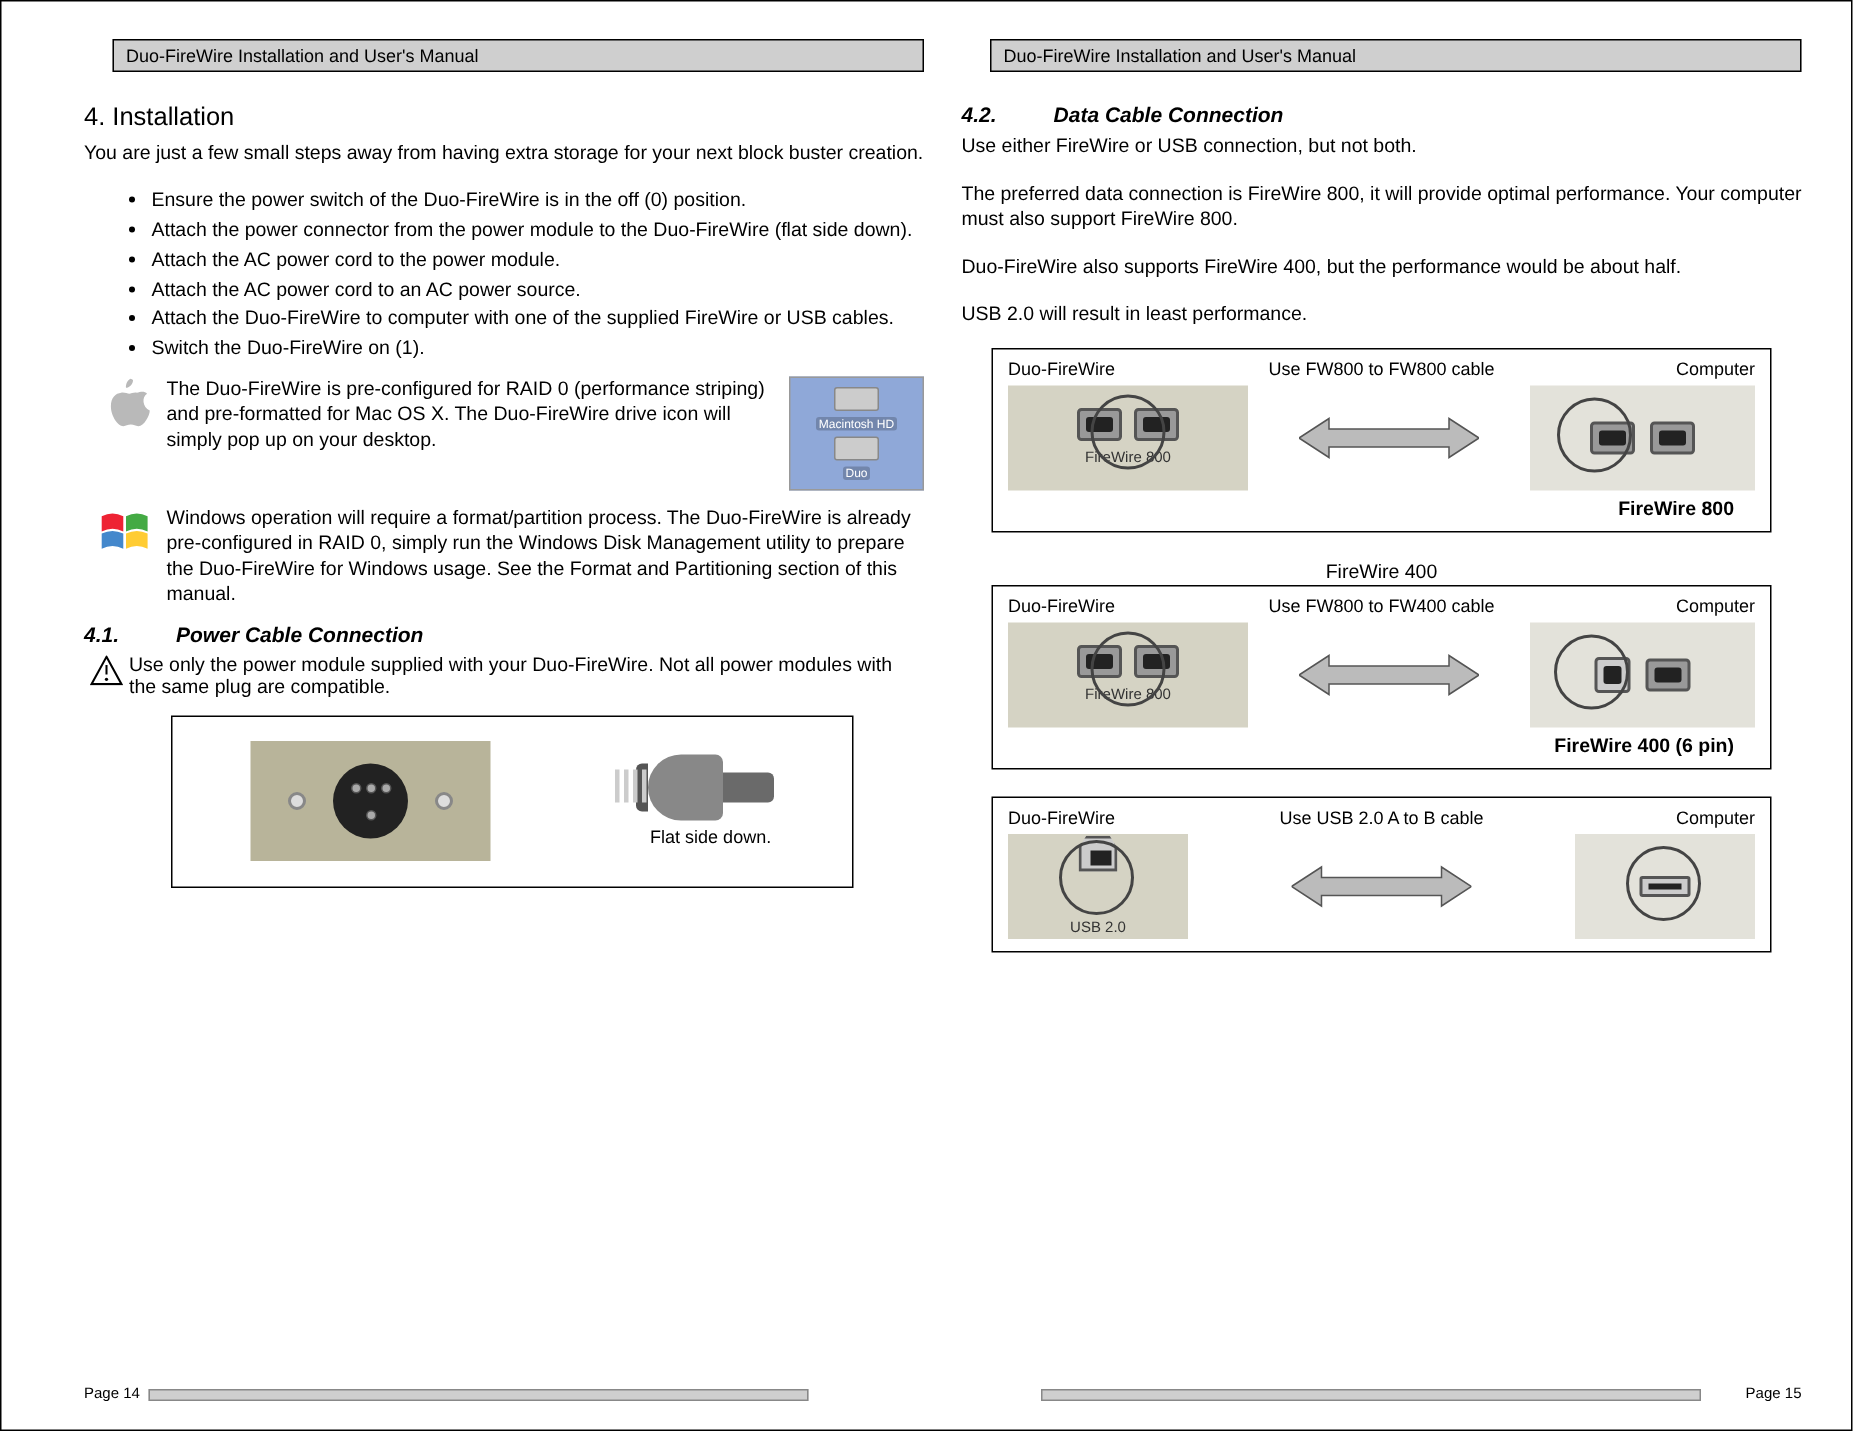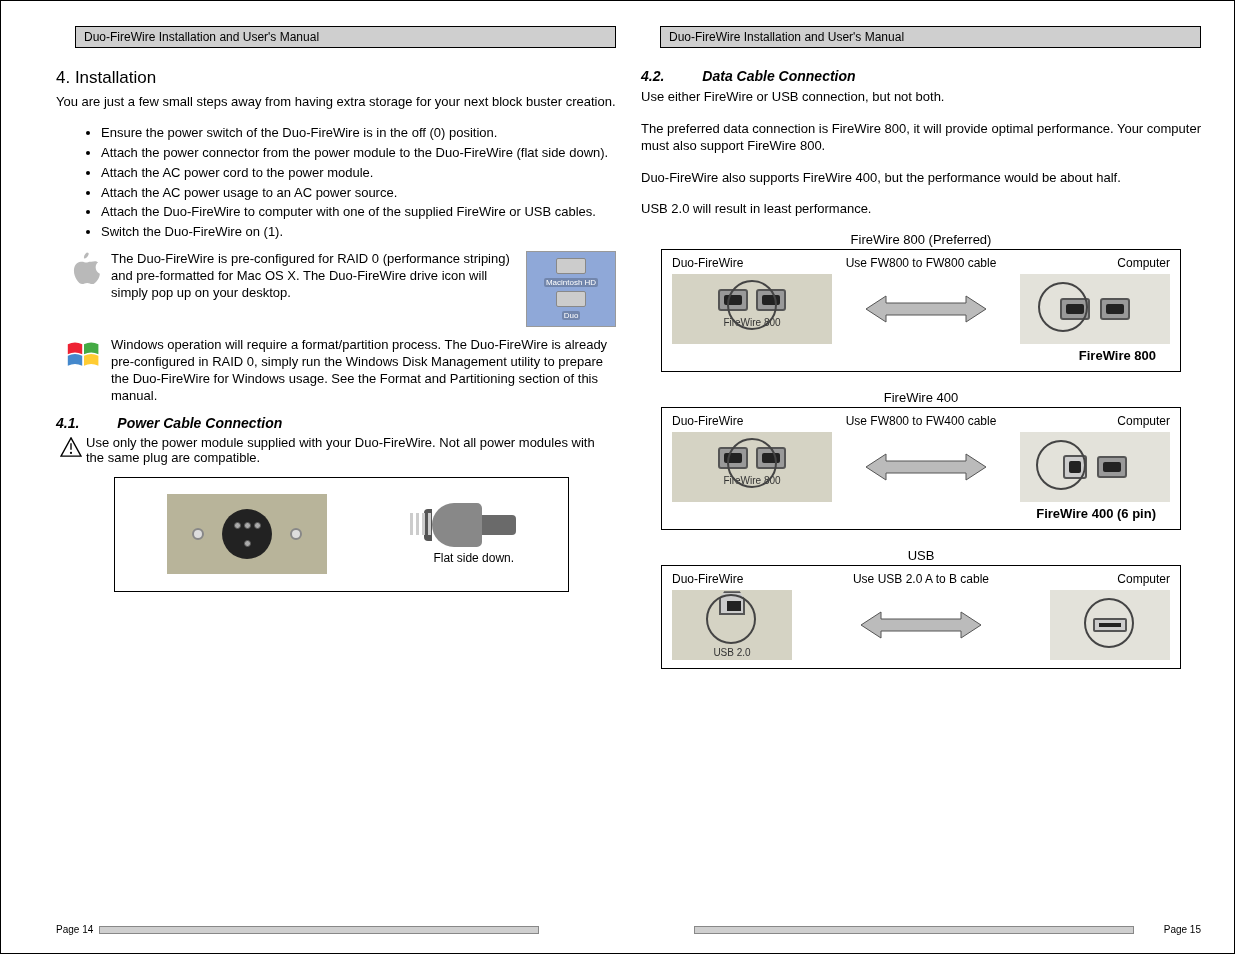--- a/index.html
+++ b/index.html
@@ -165,21 +165,21 @@
 <div class="page page-left">
   <div class="header-bar">Duo-FireWire Installation and User's Manual</div>
 
   <h2 class="section-title">4. Installation</h2>
   <p class="intro-text">You are just a few small steps away from having extra storage for your next block buster creation.</p>
 
   <ul class="bullets">
     <li>Ensure the power switch of the Duo-FireWire is in the off (0) position.</li>
     <li>Attach the power connector from the power module to the Duo-FireWire (flat side down).</li>
     <li>Attach the AC power cord to the power module.</li>
-    <li>Attach the AC power usage to an AC power source.</li>
+    <li>Attach the AC power cord to an AC power source.</li>
     <li>Attach the Duo-FireWire to computer with one of the supplied FireWire or USB cables.</li>
     <li>Switch the Duo-FireWire on (1).</li>
   </ul>
 
   <div class="icon-row">
     <div class="icon-box">
       <svg class="apple-icon" viewBox="0 0 100 100">
           <path fill="#b9b9b9" d="M70 30c-5-1-11 2-14 2s-9-3-15-2c-10 1-19 9-19 25 0 18 13 37 23 37 5 0 8-3 14-3s8 3 14 3c10 0 21-19 21-29-14-6-15-25-5-31-5-6-13-3-19-2zM58 4c-5 3-9 10-8 17 6 0 12-6 13-13 0-2 0-3-5-4z"></path>
         </svg>
     </div>
@@ -250,21 +250,20 @@
   <div class="header-bar">Duo-FireWire Installation and User's Manual</div>
 
   <h3 class="subsection">
     <span class="num">4.2.</span><span>Data Cable Connection</span>
   </h3>
   <p class="para">Use either FireWire or USB connection, but not both.</p>
   <p class="para">The preferred data connection is FireWire 800, it will provide optimal performance.  Your computer must also support FireWire 800.</p>
   <p class="para">Duo-FireWire also supports FireWire 400, but the performance would be about half.</p>
   <p class="para">USB 2.0 will result in least performance.</p>
 
-  <div class="conn-title">FireWire 800 (Preferred)</div>
   <div class="conn-box">
     <div class="conn-row-labels">
       <span class="left-l">Duo-FireWire</span>
       <span class="mid-l">Use FW800 to FW800 cable</span>
       <span class="right-l">Computer</span>
     </div>
     <div class="conn-diagram">
       <div class="device-block">
         <div class="ports-row">
           <div class="port-fw800"></div>
@@ -310,21 +309,20 @@
       </div>
       <div class="comp-block">
         <div class="port-fw400"></div>
         <div class="port-fw800"></div>
         <div class="circle-hl" style="left:16px;top:8px;"></div>
       </div>
     </div>
     <div class="conn-caption">FireWire 400 (6 pin)</div>
   </div>
 
-  <div class="conn-title">USB</div>
   <div class="conn-box" style="margin-bottom:0;">
     <div class="conn-row-labels">
       <span class="left-l">Duo-FireWire</span>
       <span class="mid-l">Use USB 2.0 A to B cable</span>
       <span class="right-l">Computer</span>
     </div>
     <div class="conn-diagram">
       <div class="device-block" style="width:120px;gap:32px;">
         <div class="ports-row">
           <div class="port-usb-b"></div>

